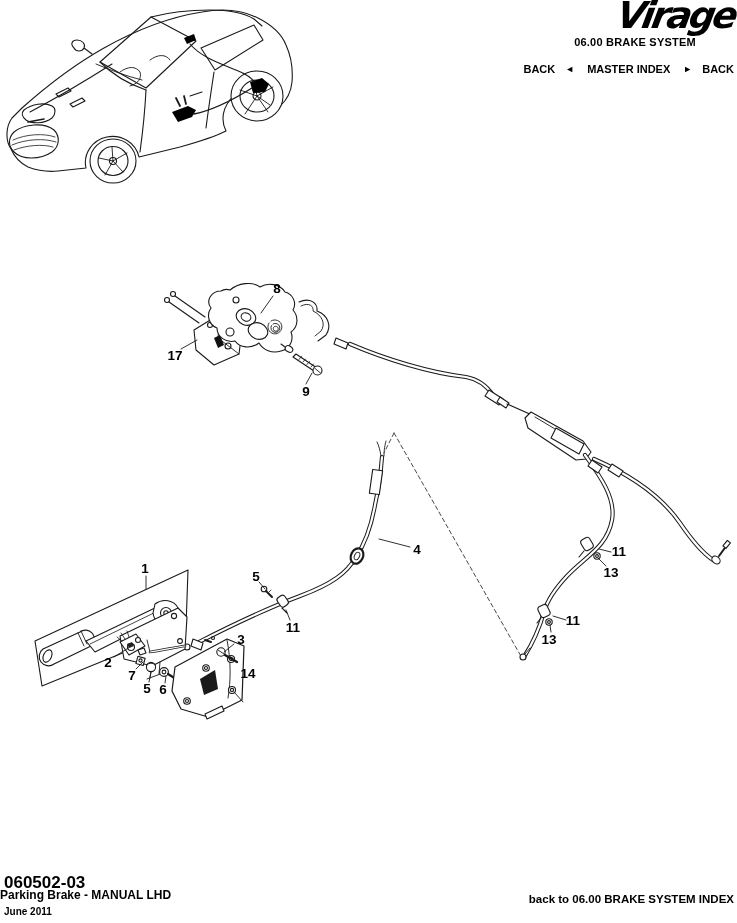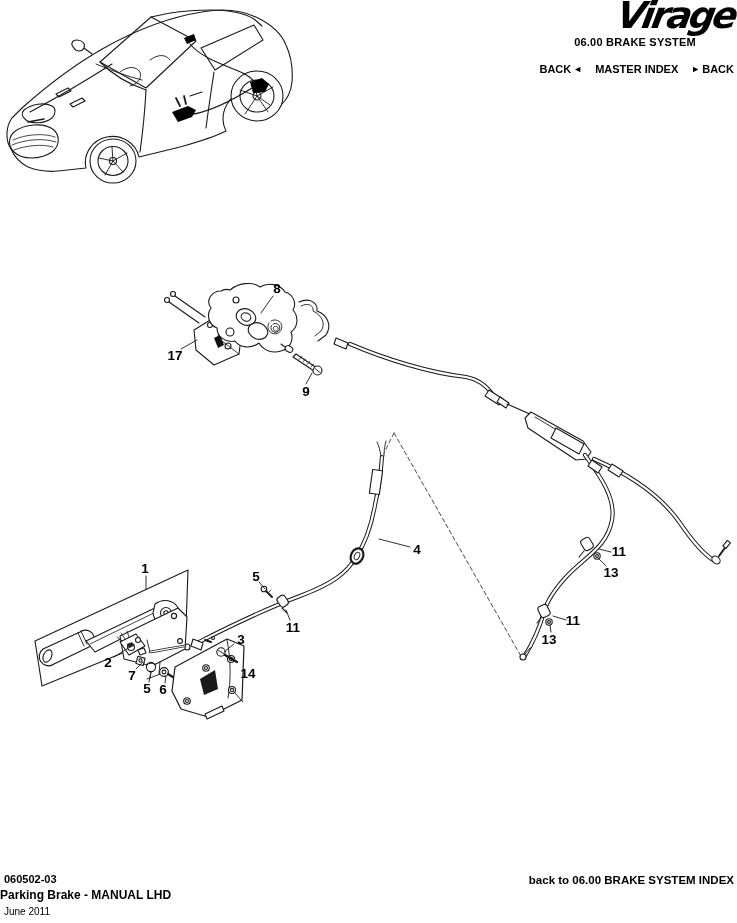--- a/index.html
+++ b/index.html
@@ -15,32 +15,32 @@
     font-size:37px;letter-spacing:-3px;transform:skewX(-10deg);
   }
   .section-title{
     position:absolute;top:36px;right:2px;width:200px;text-align:center;
     font-size:11px;font-weight:bold;letter-spacing:0.2px;
   }
   .nav{
     position:absolute;top:63px;right:3px;display:flex;align-items:center;gap:13px;
     font-size:11px;font-weight:bold;
   }
-  .nav-item{display:flex;align-items:center;gap:2px;cursor:pointer;}
+  .nav-item{display:flex;align-items:center;gap:10px;cursor:pointer;}
   .arrow{font-size:9px;line-height:11px;}
   
   .callout{
     position:absolute;transform:translate(-50%,-50%);
     font-size:13.5px;font-weight:bold;white-space:nowrap;
   }
   
-  .doc-number{position:absolute;left:4px;top:873px;font-size:11px;font-weight:bold;}
+  .doc-number{position:absolute;left:4px;top:873px;font-size:17px;font-weight:bold;}
   .doc-title{position:absolute;left:0;top:888px;font-size:12px;font-weight:bold;}
-  .doc-date{position:absolute;left:4px;top:906px;font-size:10px;font-weight:normal;}
-  .back-index{position:absolute;right:3px;top:874px;font-size:11.5px;font-weight:bold;cursor:pointer;text-align:right;}
+  .doc-date{position:absolute;left:4px;top:906px;font-size:10px;font-weight:bold;}
+  .back-index{position:absolute;right:3px;top:893px;font-size:11.5px;font-weight:bold;cursor:pointer;text-align:right;}
 </style>
 </head>
 <body>
 
 <div class="page">
 
   <svg width="737" height="923" viewBox="0 0 737 923">
     <g stroke="#1a1a1a" stroke-width="1.1" fill="none" stroke-linejoin="round" stroke-linecap="round">
 
       <g>

